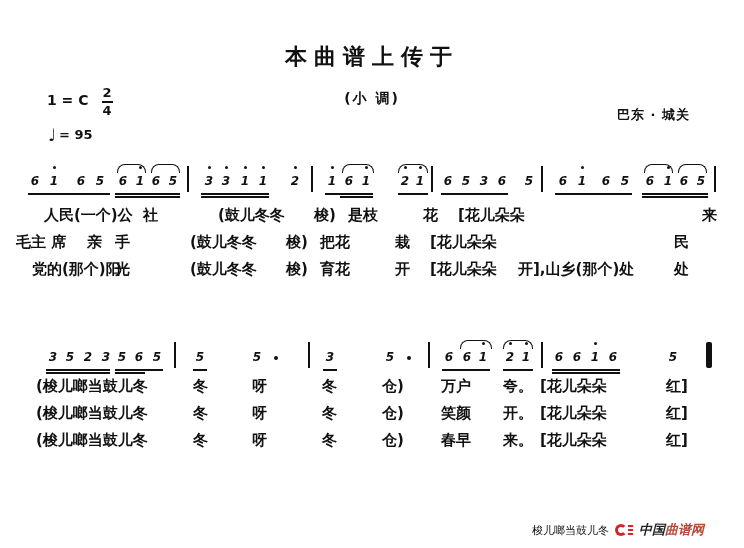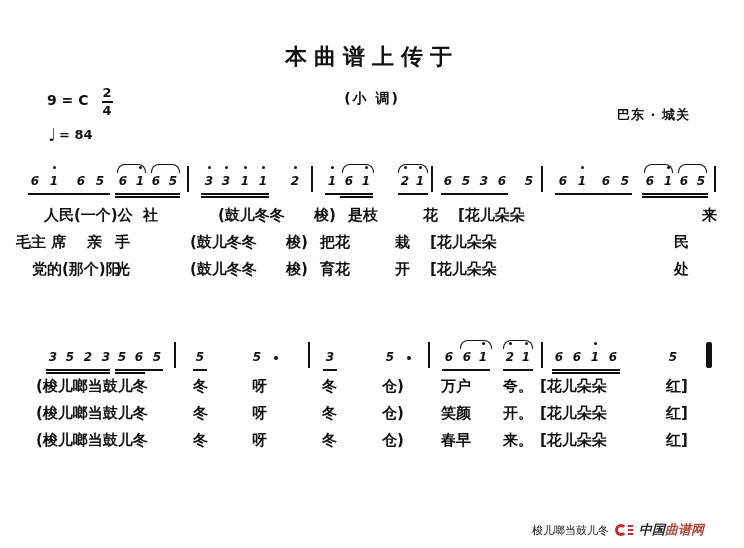--- a/index.html
+++ b/index.html
@@ -50,29 +50,29 @@
     .logo-mark .c { width: 12px; height: 12px; border-radius: 50%; border: 3px solid #d2252a; border-right-color: transparent; box-sizing: border-box; }
     .logo-mark .lines { width: 5px; height: 10px; margin-left: 1px; background: repeating-linear-gradient(#d2252a 0 2px, transparent 2px 4px); }
     .logo-text-a { color: #222; font-weight: bold; font-style: italic; font-size: 13px; }
     .logo-text-b { color: #b34a3a; font-weight: bold; font-style: italic; font-size: 13px; }
   </style>
 </head>
 <body>
 
 <div class="abs title">本曲谱上传于</div>
 <div class="abs subtitle">(小 调)</div>
-<div class="abs key">9 = C</div>
+<div class="abs key">1 = C</div>
 <div class="abs timesig">
   <span>2</span>
   <span class="bar"></span>
   <span>4</span>
 </div>
 <div class="abs tempo">
   <span class="note">♩</span>
-  <span>= 84</span>
+  <span>= 95</span>
 </div>
 <div class="abs origin">巴东 · 城关</div>
 
 <div class="abs staff" id="staff1" style="top:160px;">
 
   <div class="ul" style="left:28px; width:82px; top:33px;"></div>
   <div class="ul" style="left:115px; width:65px; top:33px;"></div>
   <div class="ul" style="left:115px; width:65px; top:36px;"></div>
   <div class="ul" style="left:201px; width:68px; top:33px;"></div>
   <div class="ul" style="left:201px; width:68px; top:36px;"></div>
@@ -164,20 +164,21 @@
   <span style="left:674px;">民</span>
 </div>
 <div class="lyric-row" style="top:260px;">
   <span style="left:32px;">党的(那个)阳</span>
   <span style="left:115px;">光</span>
   <span style="left:190px;">(鼓儿冬冬</span>
   <span style="left:286px;">梭)</span>
   <span style="left:320px;text-align:right;">育花</span>
   <span style="left:395px;">开</span>
   <span style="left:430px;">[花儿朵朵</span>
+  <span style="left:518px;">开],山乡(那个)处</span>
   <span style="left:674px;">处</span>
 </div>
 
 <div class="abs staff" id="staff2" style="top:336px;">
   <div class="ul" style="left:46px; width:64px; top:33px;"></div>
   <div class="ul" style="left:46px; width:64px; top:36px;"></div>
   <div class="ul" style="left:115px; width:48px; top:33px;"></div>
   <div class="ul" style="left:115px; width:30px; top:36px;"></div>
   <div class="ul" style="left:193px; width:14px; top:33px;"></div>
   <div class="ul" style="left:323px; width:14px; top:33px;"></div>

